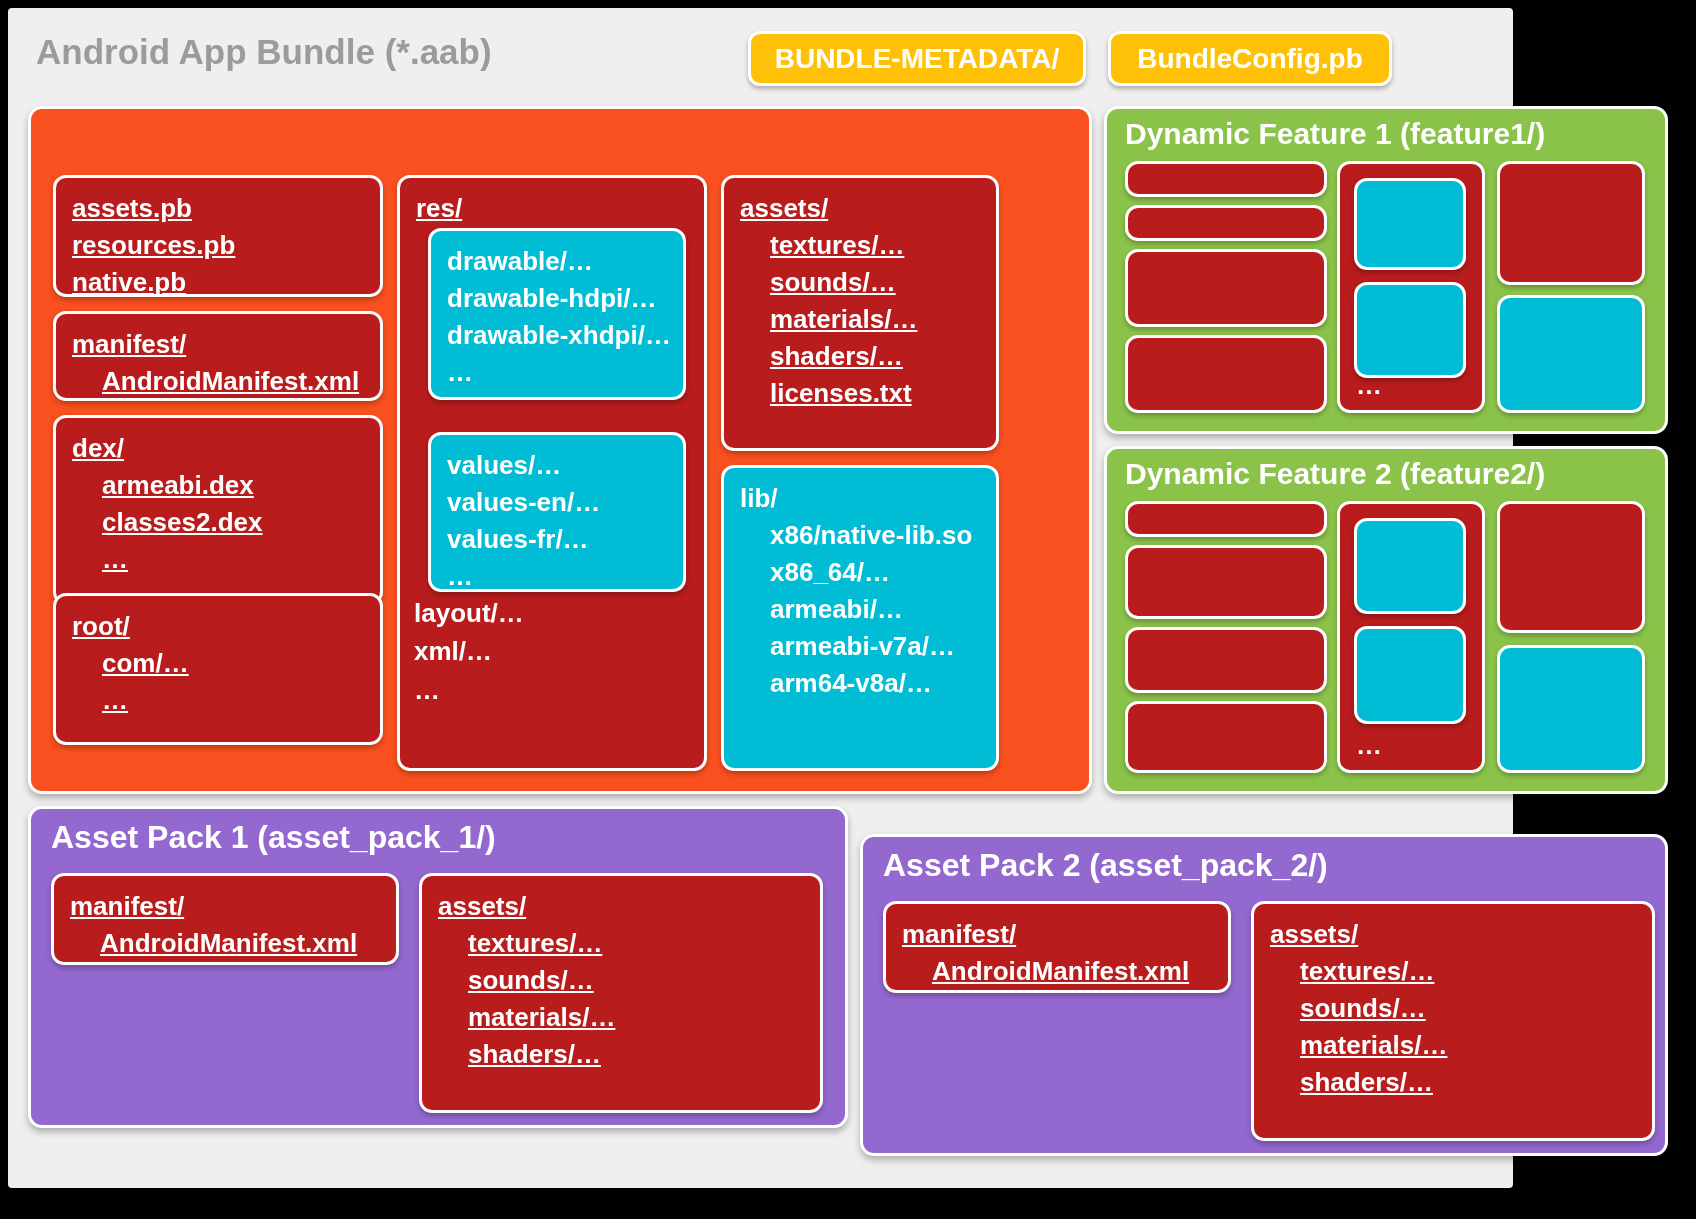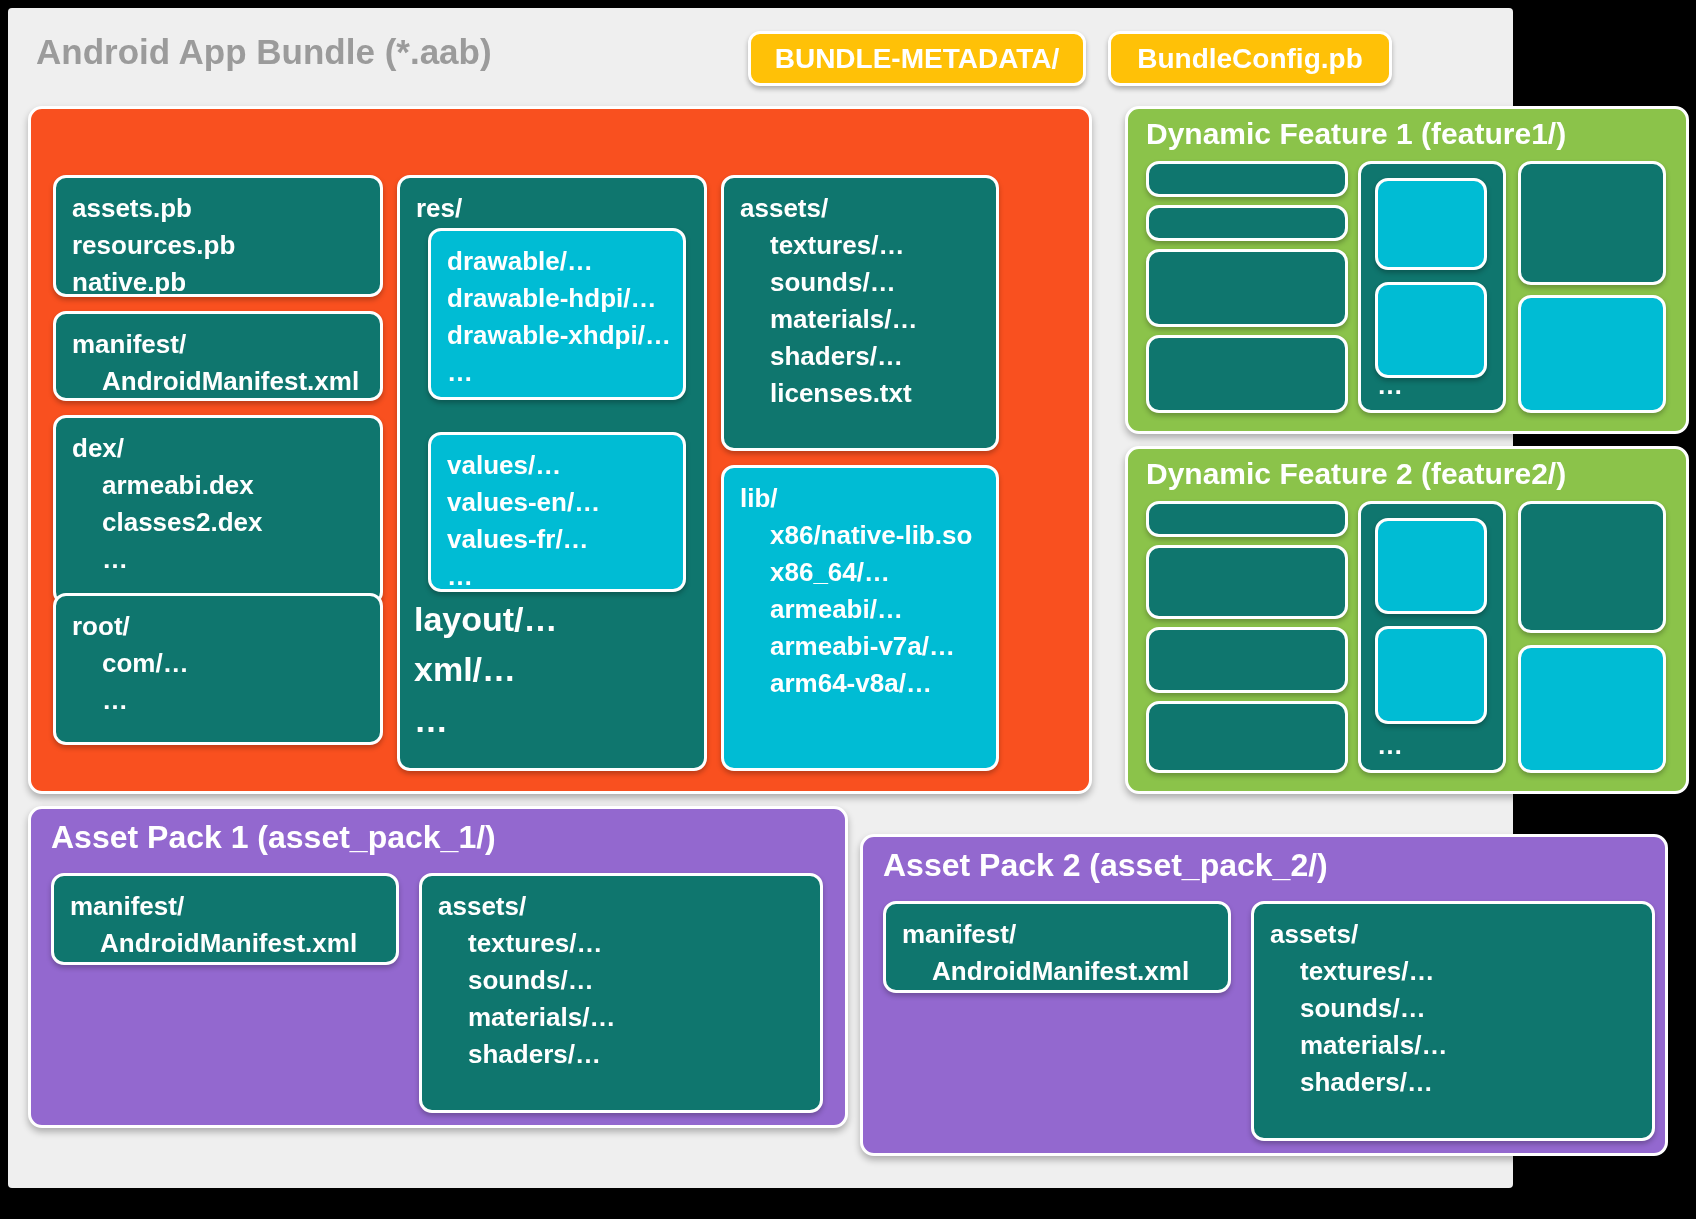--- a/index.html
+++ b/index.html
@@ -78,21 +78,21 @@
 
   
   #base-module {
     left: 20px; top: 98px;
     width: 1064px; height: 688px;
     background: #f9501f;
   }
   #base-module .module-title { position: absolute; left: 20px; top: 10px; }
 
   
-  .feature-module { background: #8bc34a; margin-left: 21px; }
+  .feature-module { background: #8bc34a; }
   #feature-1 { left: 1096px; top: 98px;  width: 564px; height: 328px; }
   #feature-2 { left: 1096px; top: 438px; width: 564px; height: 348px; }
   .feature-module .module-title { position: absolute; left: 18px; top: 8px; font-size: 30px; }
 
   
   .pack-module { background: #9368cf; }
   #asset-pack-1 { left: 20px;  top: 798px; width: 820px; height: 322px; }
   #asset-pack-2 { left: 852px; top: 826px; width: 808px; height: 322px; }
   .pack-module .module-title { position: absolute; left: 20px; top: 10px; font-size: 32px; }
 
@@ -103,35 +103,35 @@
     border-radius: 13px;
     box-sizing: border-box;
     box-shadow: 0 3px 5px rgba(0,0,0,0.25);
     color: #ffffff;
     font-size: 26px;
     font-weight: bold;
     line-height: 1.42;
     padding: 12px 16px;
     overflow: hidden;
   }
-  .yellow { background: #0f766e; }
+  .yellow { background: #b91c1c; text-decoration: underline; }
   .cyan   { background: #00bcd4; }
   .ln { white-space: nowrap; }
   .ind { padding-left: 30px; }
 
   
   #b-pb        { left: 22px;  top: 66px;  width: 330px; height: 122px; }
   #b-manifest  { left: 22px;  top: 202px; width: 330px; height: 90px;  }
   #b-dex       { left: 22px;  top: 306px; width: 330px; height: 190px; }
   #b-root      { left: 22px;  top: 484px; width: 330px; height: 152px; }
 
   #b-res       { left: 366px; top: 66px;  width: 310px; height: 596px; }
   #b-drawable  { left: 28px;  top: 50px;  width: 258px; height: 172px; }
   #b-values    { left: 28px;  top: 254px; width: 258px; height: 160px; }
-  #b-res-tail  { position: absolute; left: 14px; top: 416px; color: #ffffff; font-size: 34px; font-weight: bold; line-height: 1.48; }
+  #b-res-tail  { position: absolute; left: 14px; top: 416px; color: #ffffff; font-size: 26px; font-weight: bold; line-height: 1.48; }
 
   #b-assets    { left: 690px; top: 66px;  width: 278px; height: 276px; }
   #b-lib       { left: 690px; top: 356px; width: 278px; height: 306px; }
   .f-bar { position: absolute; left: 18px; width: 202px; }
   .f-mid { position: absolute; }
   .f-right { position: absolute; }
   .dots-bottom {
     position: absolute;
     left: 16px;
     bottom: 6px;

